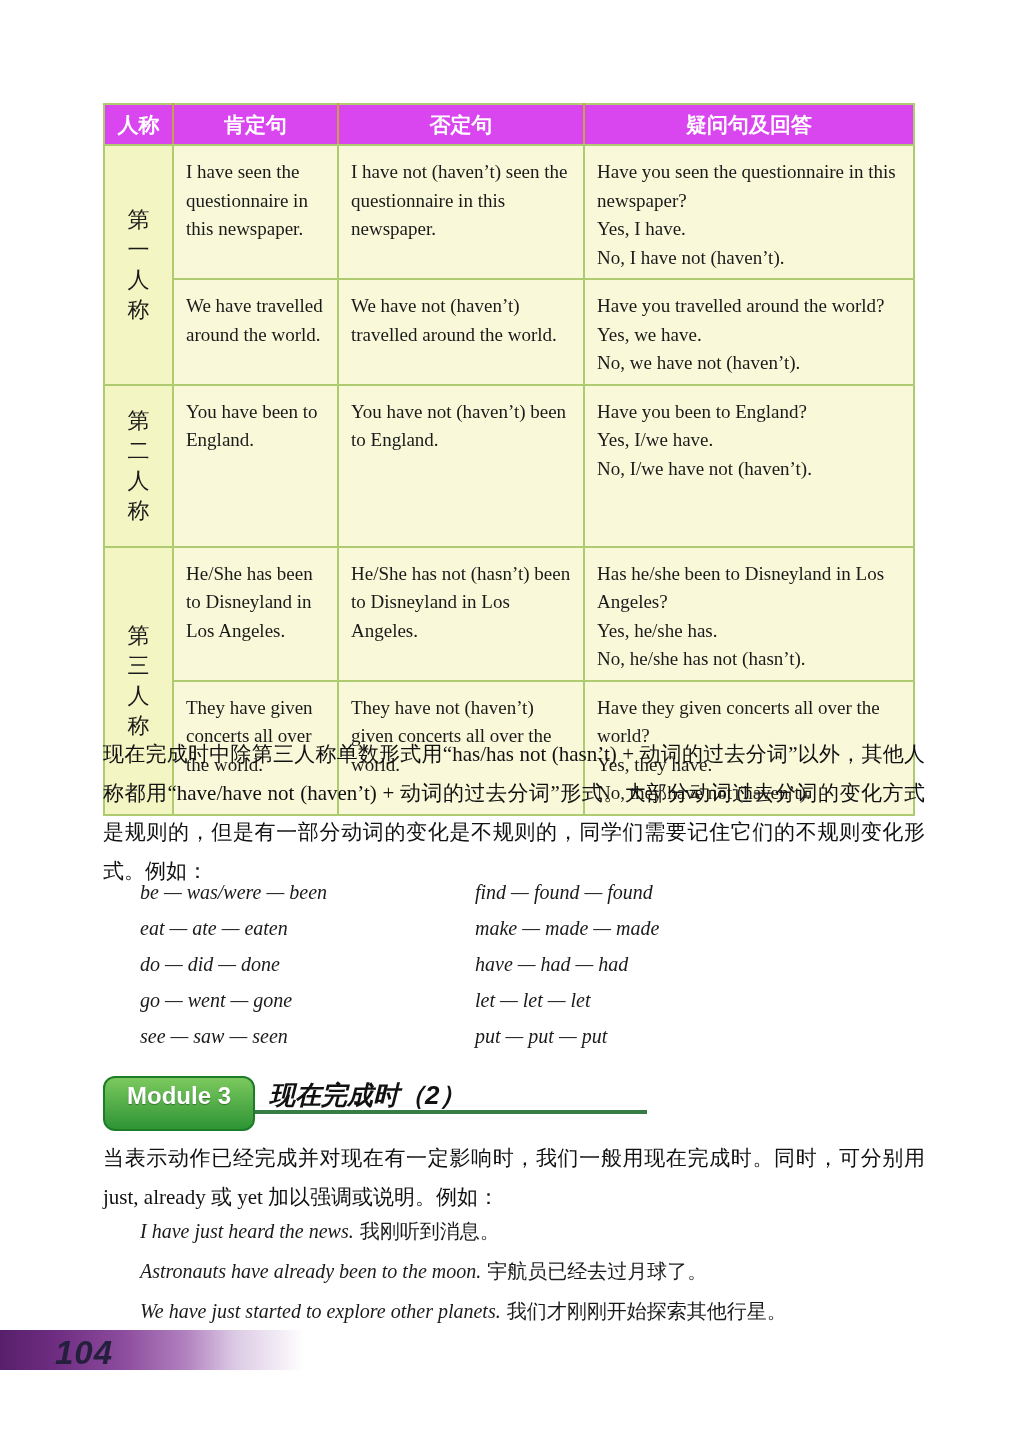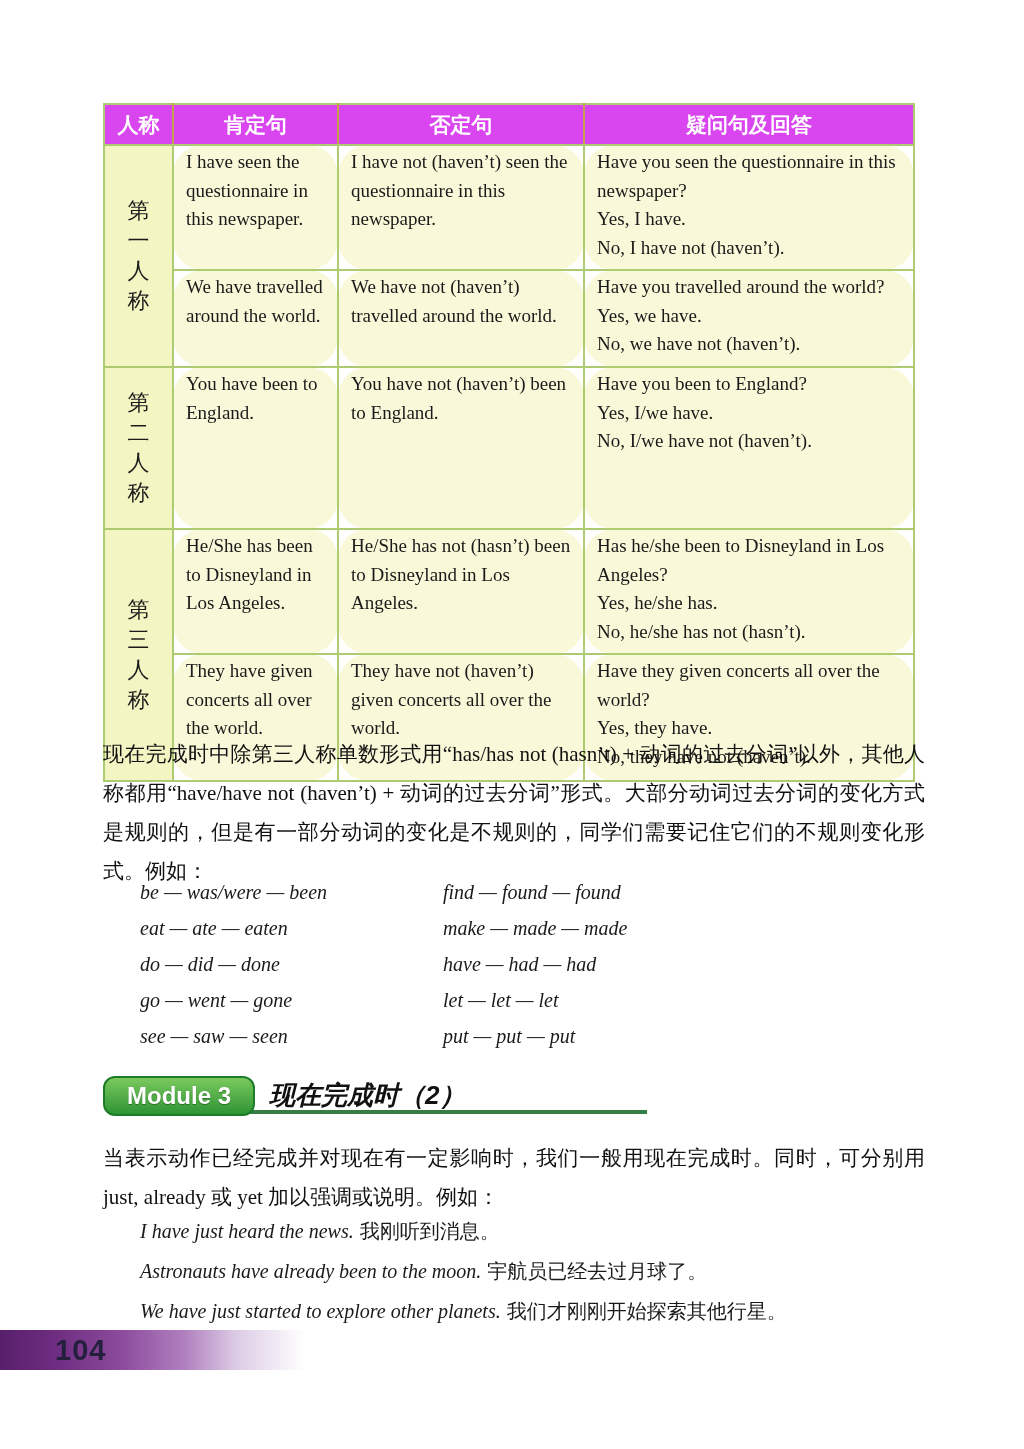--- a/index.html
+++ b/index.html
@@ -21,45 +21,45 @@
     border-color: #c8a04a; border-top-color: #aecb72; border-bottom-color: #aecb72;
   }
   table.grammar thead th:first-child { border-left-color: #aecb72; }
   table.grammar thead th:last-child  { border-right-color: #aecb72; }
   td.person {
     background: #f3f5c3; text-align: center; vertical-align: middle;
     font-size: 22px; line-height: 30px; padding: 20px; margin-left: 10px;
   }
   td.cell {
     background: #f9f9da; vertical-align: top;
-    font-size: 19px; line-height: 28.5px; padding: 2px 11px 6px 12px; border-radius: 30px;
+    font-size: 19px; line-height: 28.5px; padding: 12px 11px 6px 12px;
   }
   td.cell-q { white-space: pre-line; }
   tr.h-r1 { height: 125px; }
   tr.h-r2 { height: 97px;  }
   tr.h-r3 { height: 95px;  }
   tr.h-r4 { height: 125px; }
   tr.h-r5 { height: 127px; }
 
   
   .para { position: absolute; left: 103px; width: 822px; font-size: 21px; line-height: 39px; text-align: justify; color: #111; }
   .para1 { top: 735px; }
   .para2 { top: 1139px; }
 
   
   .verbs { position: absolute; left: 140px; top: 874px; width: 700px; }
-  .verb-row { display: flex; height: 36px; line-height: 36px; }
+  .verb-row { display: flex; height: 36px; line-height: 36px; gap: 32px; }
   .verb-row .v-left  { width: 303px; font-style: italic; font-size: 20px; }
   .verb-row .v-right { font-style: italic; font-size: 20px; }
 
   
   .module { position: absolute; left: 103px; top: 1076px; width: 830px; height: 46px; }
   .module-underline { position: absolute; left: 146px; top: 34px; width: 398px; height: 4px; background: #357d46; }
   .module-badge {
-    position: absolute; left: 0; top: 0; width: 152px; height: 40px;
+    position: absolute; left: 0; top: 0; width: 152px; height: 55px;
     background: linear-gradient(#7bc95e, #2e9434);
     border: 2px solid #1d7c28; border-radius: 12px;
     color: #ffffff; font-family: "Liberation Sans", sans-serif; font-weight: bold;
     font-size: 24px; text-align: center; line-height: 36px;
     text-shadow: 0 1px 1px rgba(0,0,0,0.35);
   }
   .module-title {
     position: absolute; left: 166px; top: 2px;
     font-family: "Liberation Sans", sans-serif; font-weight: bold;
     font-size: 26px; color: #111; font-style: italic;
@@ -72,21 +72,21 @@
   .example-line .zh { margin-left: 6px; font-size: 20px; }
 
   
   .page-bar {
     position: absolute; left: 0; top: 1330px; width: 390px; height: 40px;
     background: linear-gradient(90deg, #571f6b 0%, #702e82 15%, #8d4d9e 32%, #b283c0 48%, #dbc9e4 60%, #ffffff 78%);
   }
   .page-number {
     position: absolute; left: 55px; top: 4px;
     font-family: "Liberation Sans", sans-serif; font-weight: bold;
-    font-size: 29px; color: #231f3c; letter-spacing: 1px;
+    font-size: 33px; color: #231f3c; letter-spacing: 1px; font-style: italic;
   }
 </style>
 </head>
 <body>
 
 <div class="table-wrap">
   <table class="grammar">
     <colgroup>
       <col class="c-person">
         <col class="c-aff">

